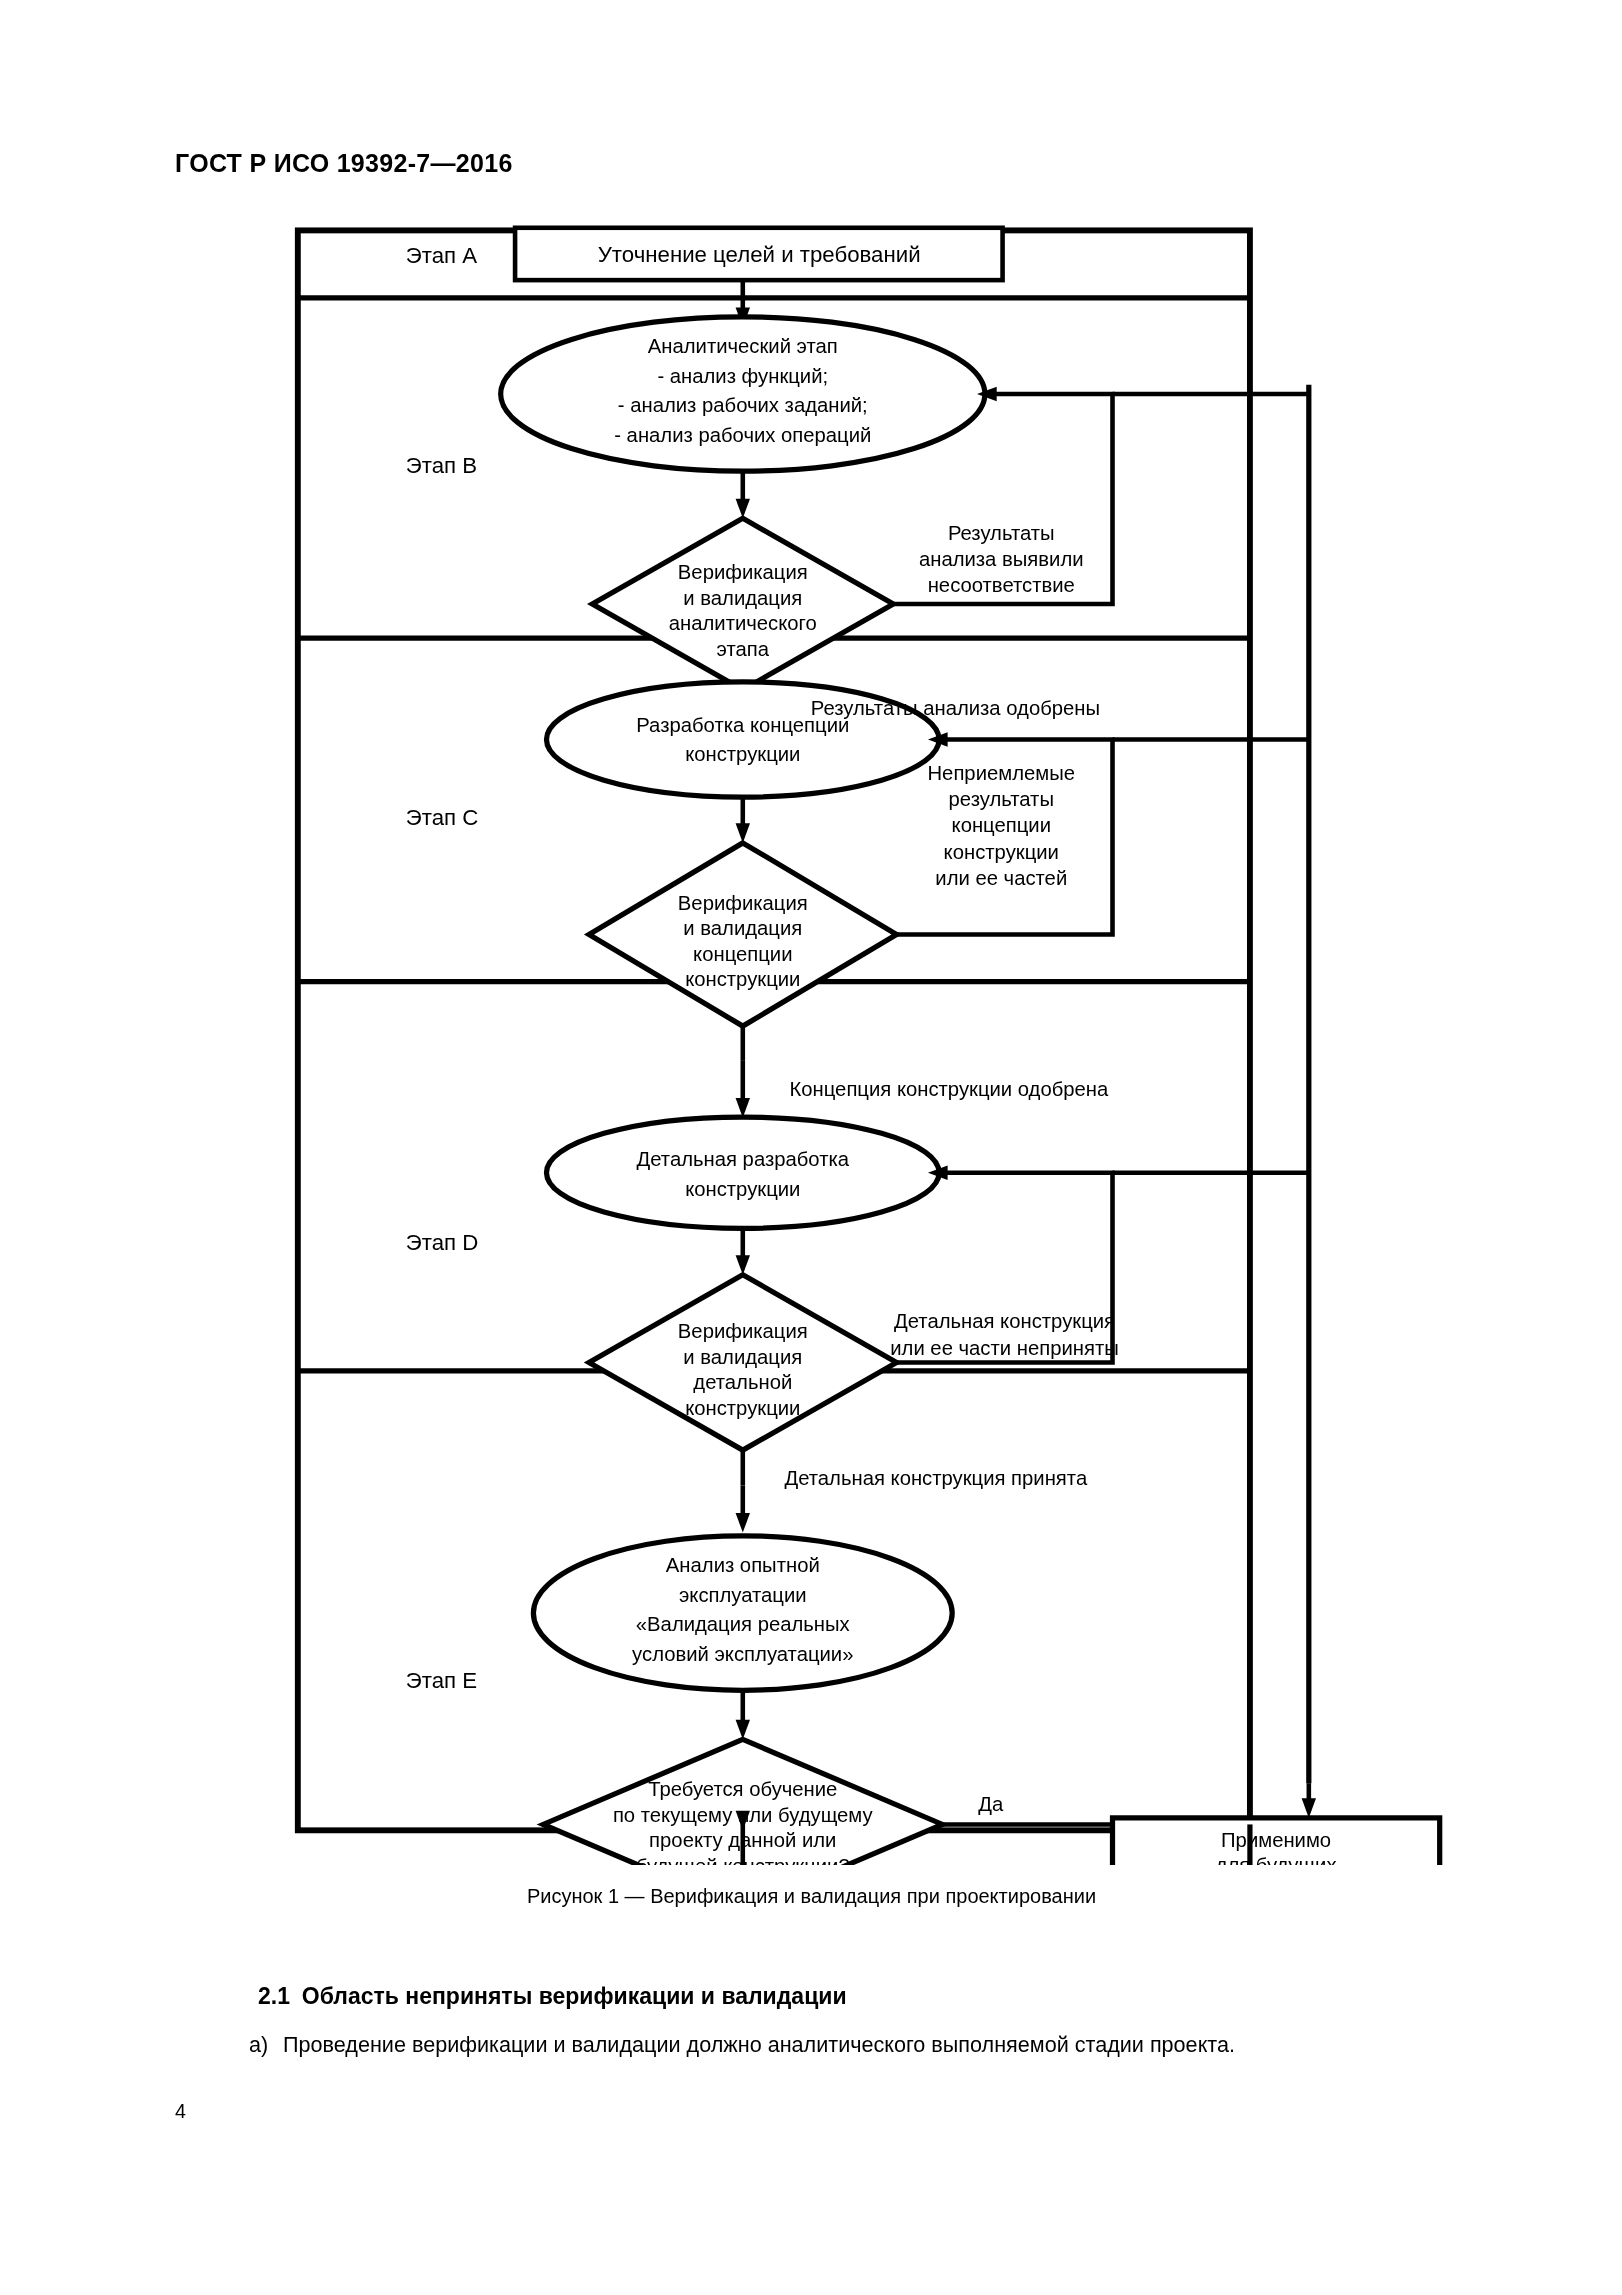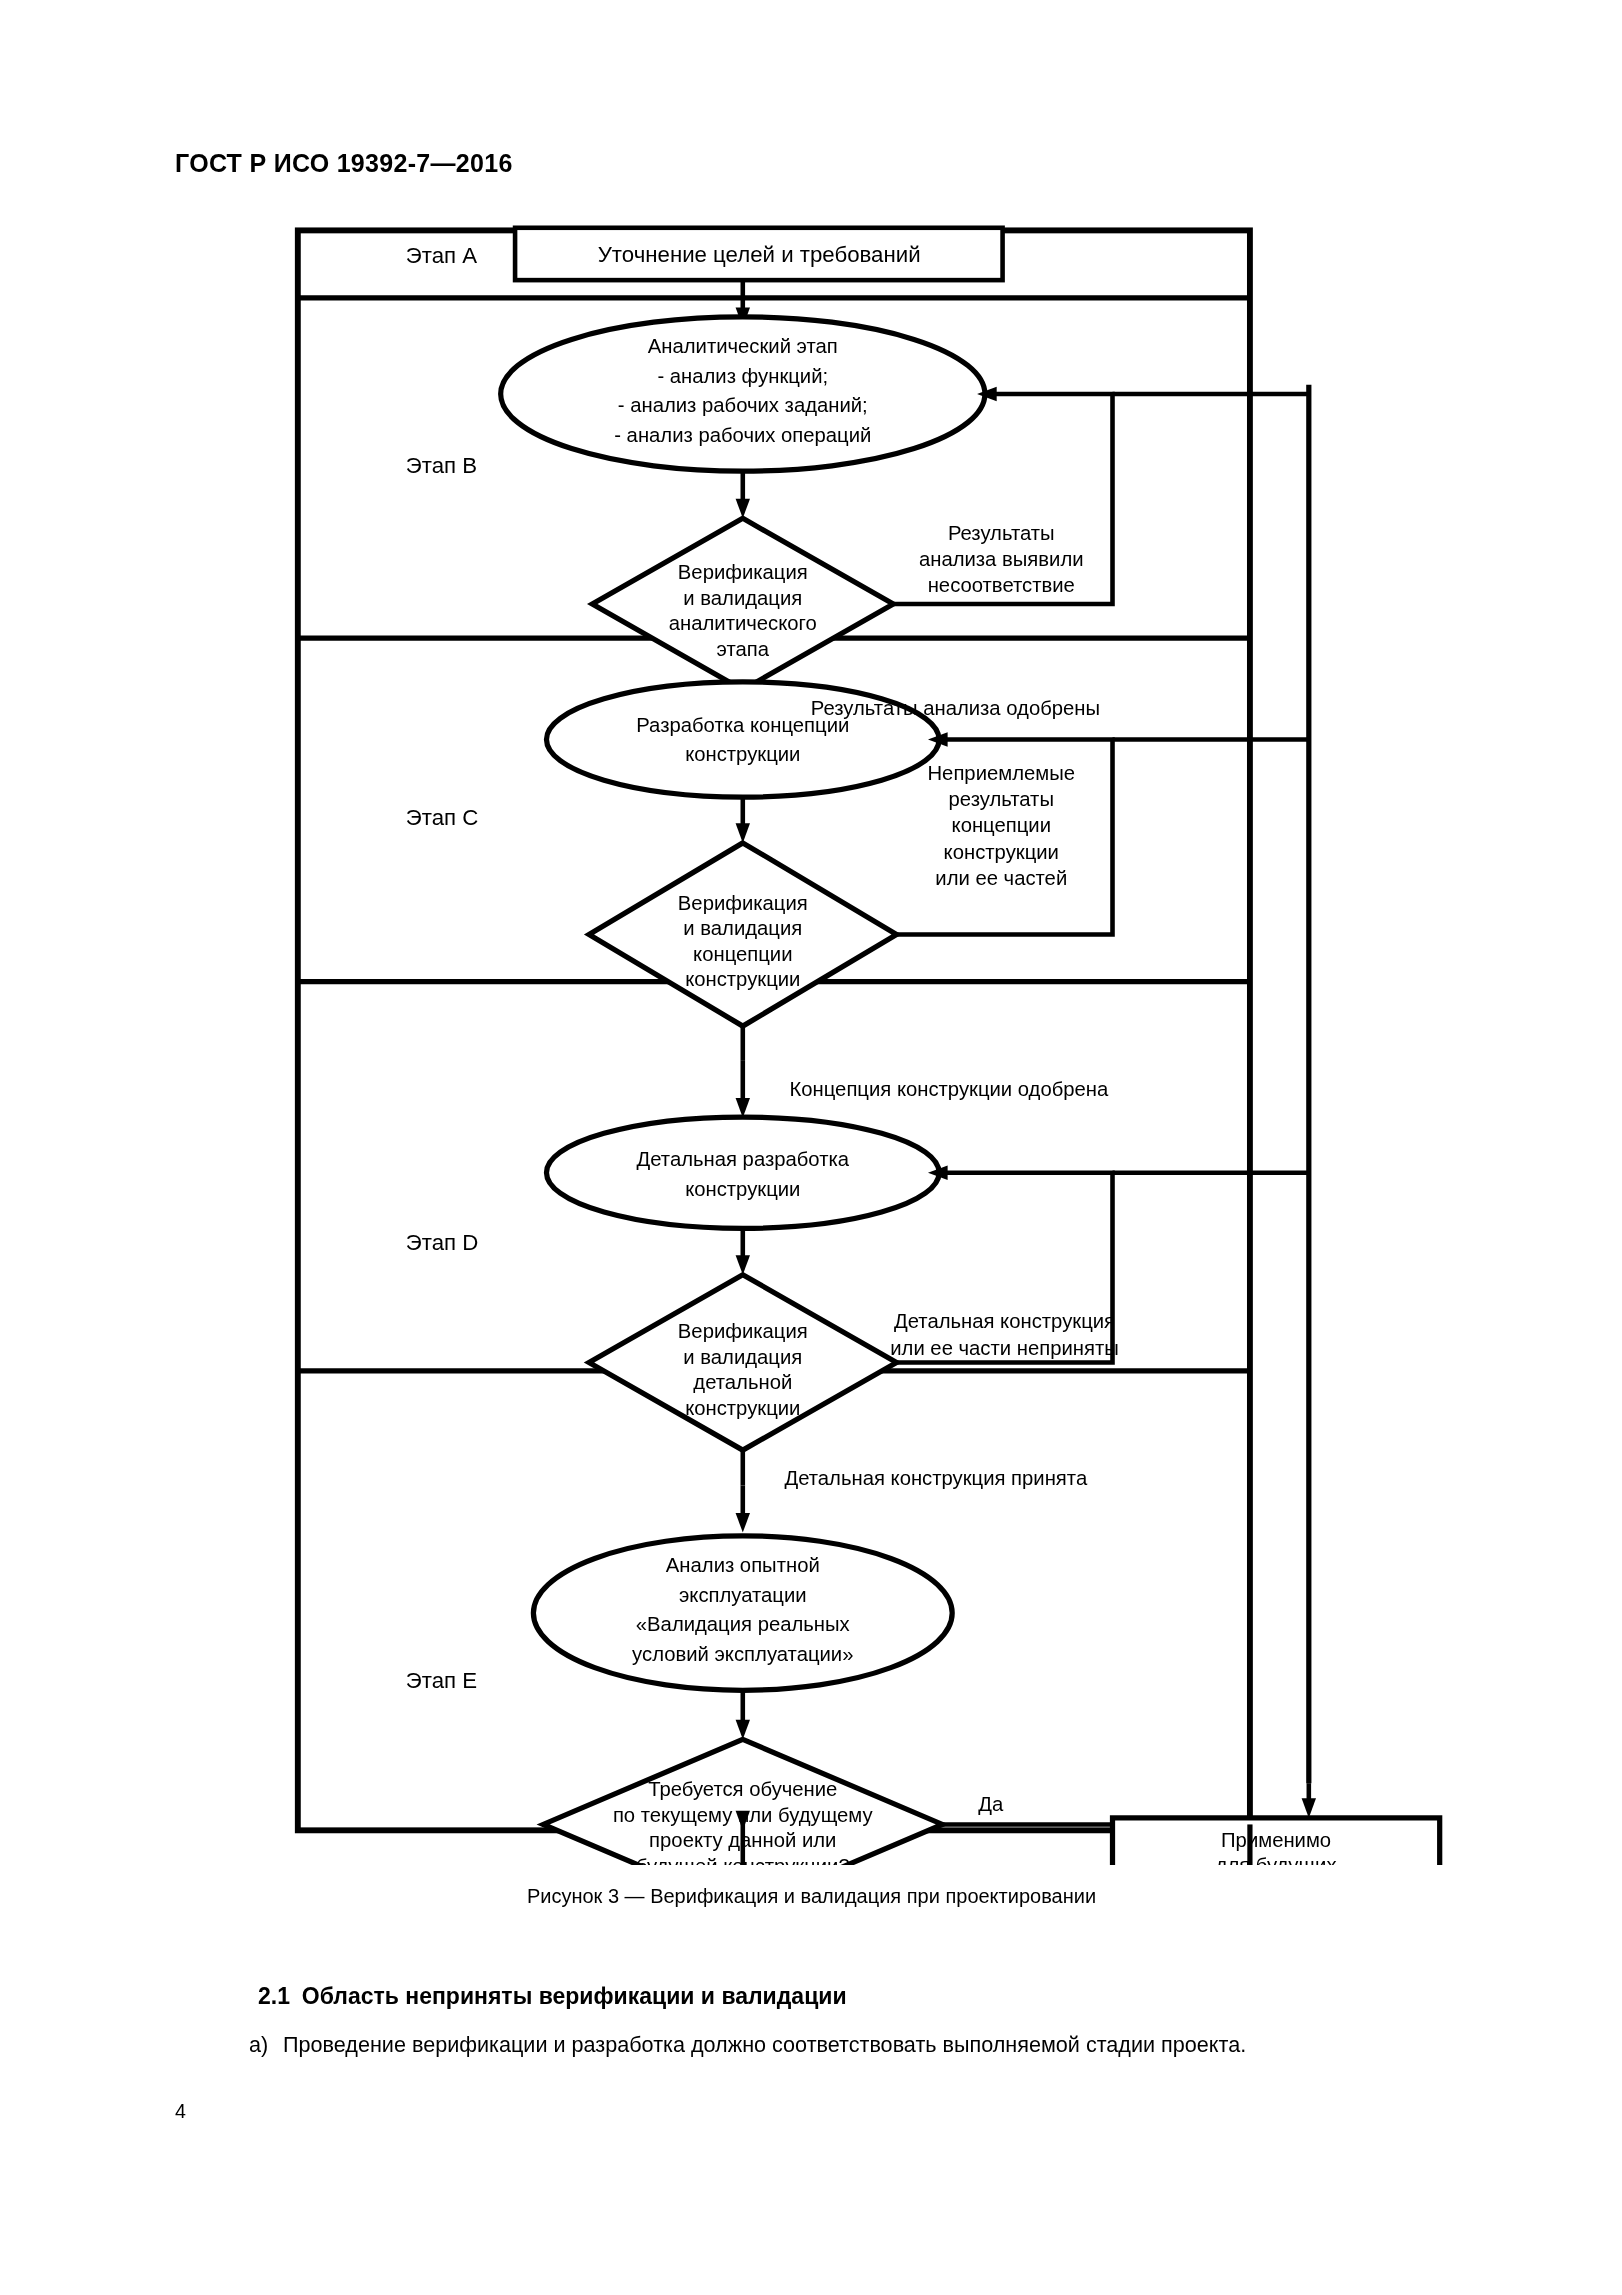--- a/index.html
+++ b/index.html
@@ -217,25 +217,25 @@
         <text x="1148" y="2645" text-anchor="start">Нет</text>
 
         <text x="1950" y="2492">Применимо</text>
         <text x="1950" y="2530">для будущих</text>
         <text x="1950" y="2568">конструкций</text>
         <text x="1950" y="2606">и/или их проектов</text>
       </g>
     </svg>
   </div>
 
-  <div class="fig-caption">Рисунок 3 — Верификация и валидация при проектировании</div>
+  <div class="fig-caption">Рисунок 1 — Верификация и валидация при проектировании</div>
 
   <div class="sec-head">
     <span class="num">2.1</span><span>Область неприняты верификации и валидации</span>
   </div>
 
   <div class="para">
-    <span class="mark">а)</span><span>Проведение верификации и разработка должно соответствовать выполняемой стадии проекта.</span>
+    <span class="mark">а)</span><span>Проведение верификации и валидации должно аналитического выполняемой стадии проекта.</span>
   </div>
 
   <div class="page-no">4</div>
 </div>
 
 
 </body></html>

